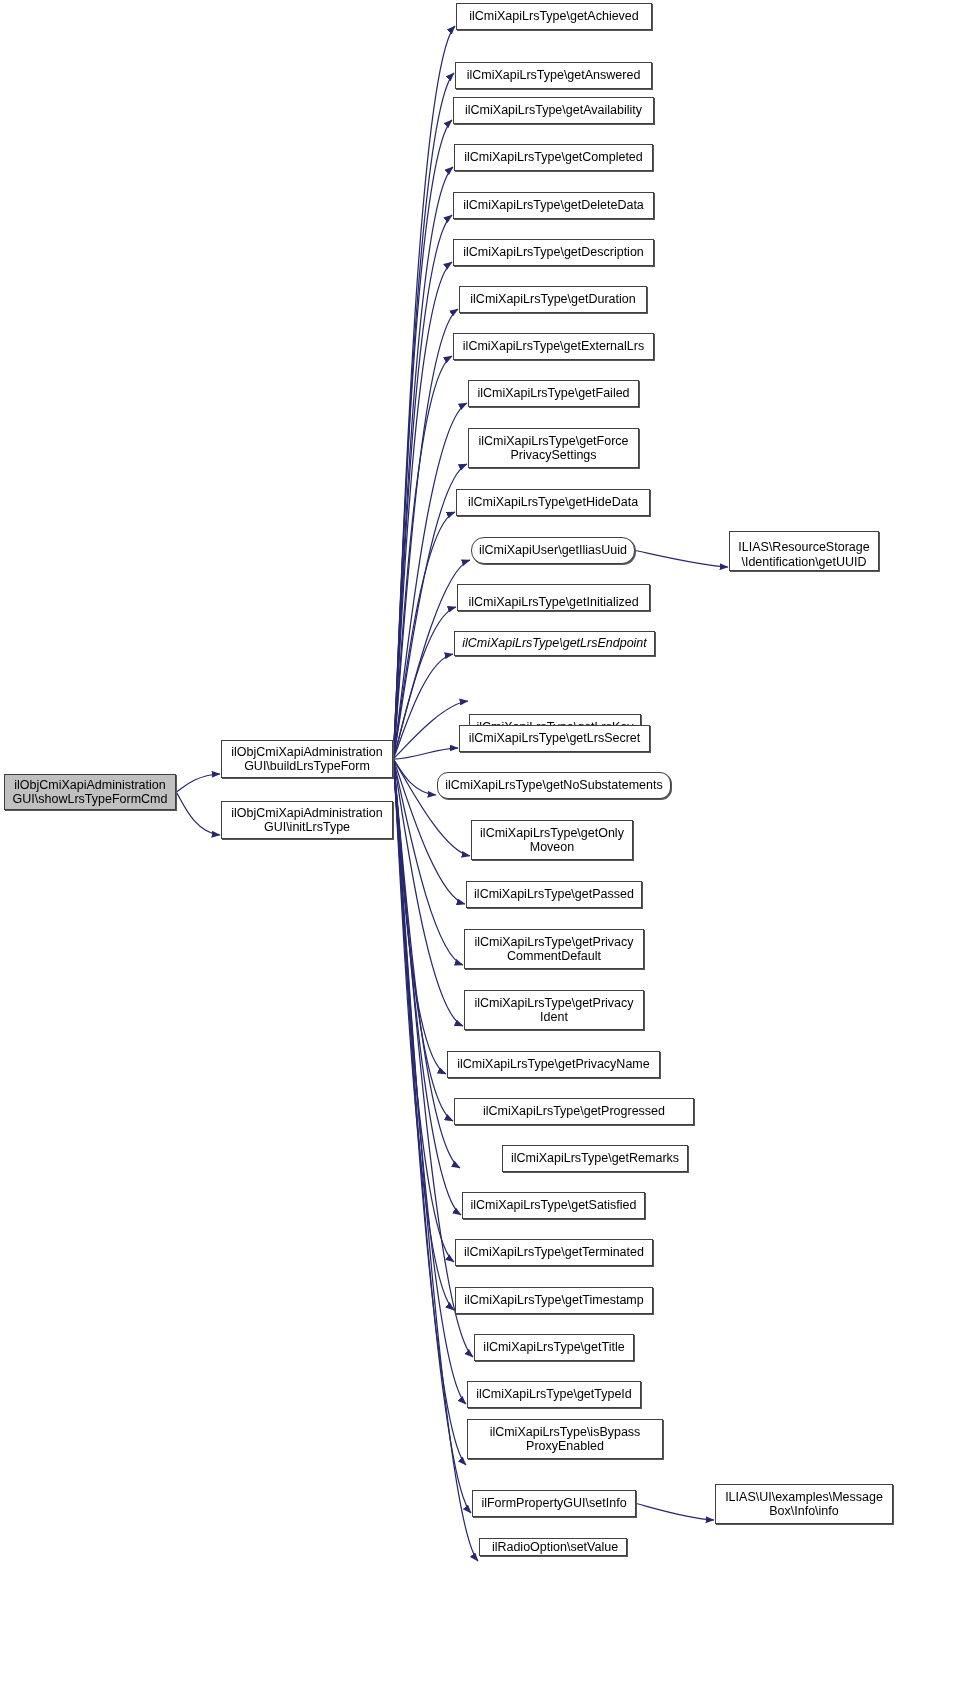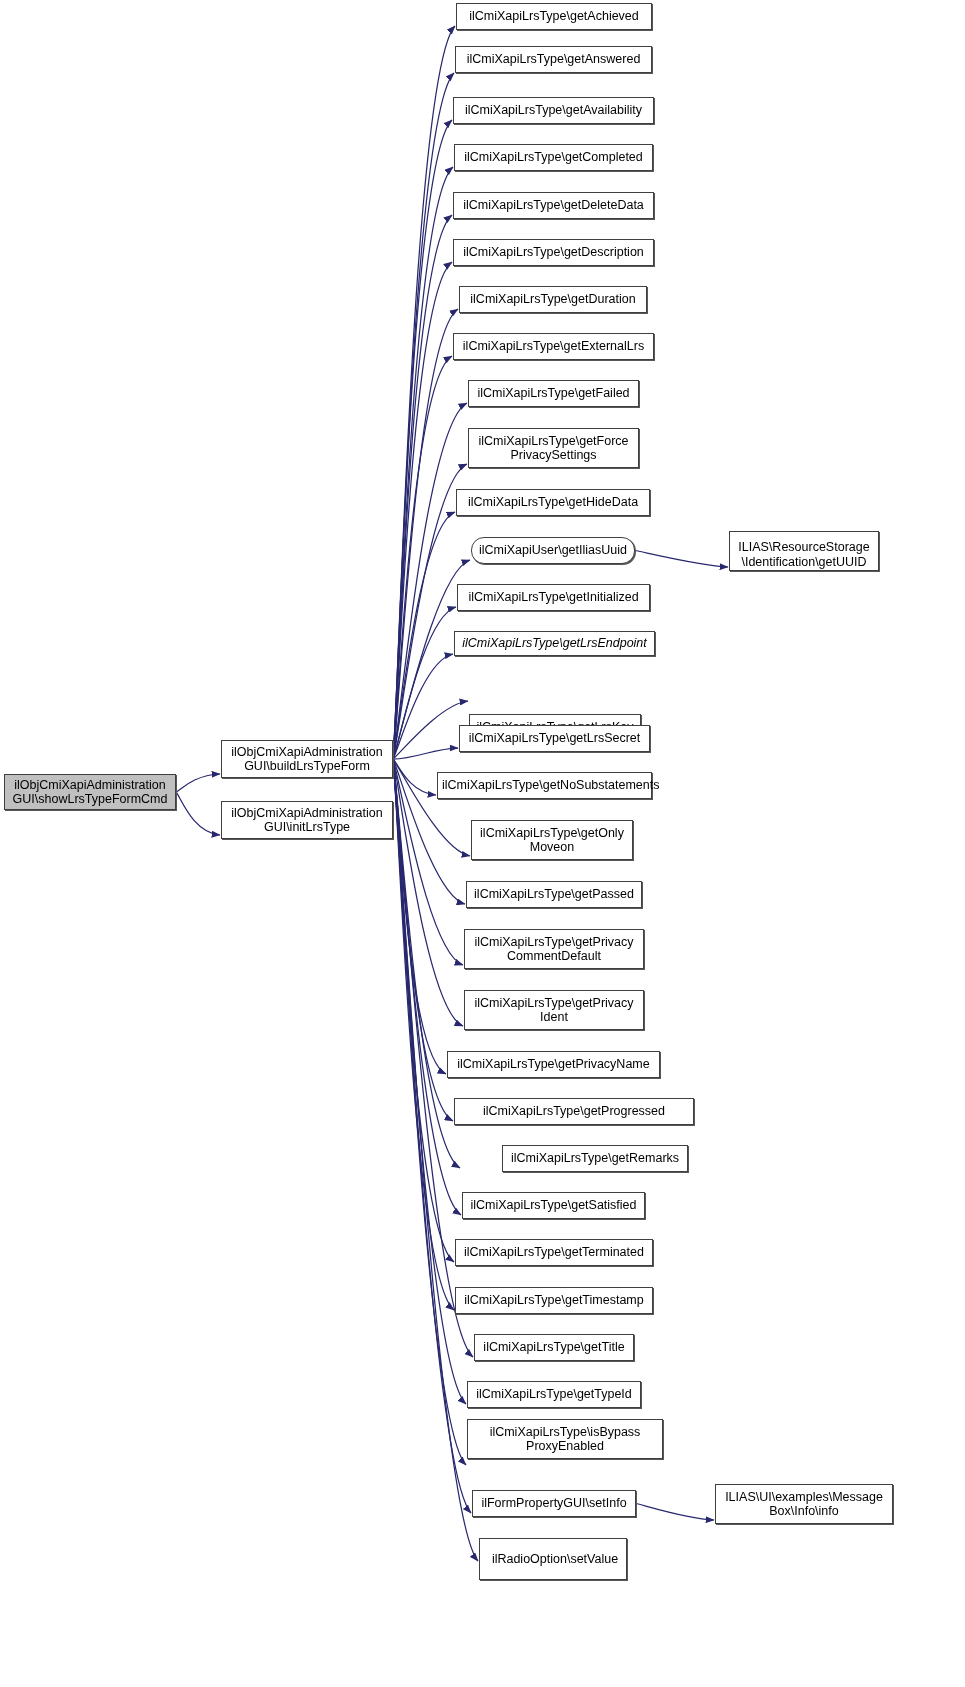--- a/index.html
+++ b/index.html
@@ -99,54 +99,54 @@
       </g>
   </svg>
   <div id="nodes-group">
       <div class="node highlight" style="left: 4px; top: 774px; width: 172px; height: 36px;"><span class="node-label">ilObjCmiXapiAdministration
 GUI\showLrsTypeFormCmd</span></div>
       <div class="node" style="left: 221px; top: 740px; width: 172px; height: 38px;"><span class="node-label">ilObjCmiXapiAdministration
 GUI\buildLrsTypeForm</span></div>
       <div class="node" style="left: 221px; top: 801px; width: 172px; height: 38px;"><span class="node-label">ilObjCmiXapiAdministration
 GUI\initLrsType</span></div>
       <div class="node" style="left: 456px; top: 3px; width: 196px; height: 27px;"><span class="node-label">ilCmiXapiLrsType\getAchieved</span></div>
-      <div class="node" style="left: 455px; top: 46px; width: 197px; height: 27px;"><span class="node-label">ilCmiXapiLrsType\getAnswered</span></div>
+      <div class="node" style="left: 455px; top: 62px; width: 197px; height: 27px;"><span class="node-label">ilCmiXapiLrsType\getAnswered</span></div>
       <div class="node" style="left: 453px; top: 97px; width: 201px; height: 27px;"><span class="node-label">ilCmiXapiLrsType\getAvailability</span></div>
       <div class="node" style="left: 454px; top: 144px; width: 199px; height: 27px;"><span class="node-label">ilCmiXapiLrsType\getCompleted</span></div>
       <div class="node" style="left: 453px; top: 192px; width: 201px; height: 27px;"><span class="node-label">ilCmiXapiLrsType\getDeleteData</span></div>
       <div class="node" style="left: 453px; top: 239px; width: 201px; height: 27px;"><span class="node-label">ilCmiXapiLrsType\getDescription</span></div>
       <div class="node" style="left: 459px; top: 286px; width: 188px; height: 27px;"><span class="node-label">ilCmiXapiLrsType\getDuration</span></div>
       <div class="node" style="left: 453px; top: 333px; width: 201px; height: 27px;"><span class="node-label">ilCmiXapiLrsType\getExternalLrs</span></div>
       <div class="node" style="left: 468px; top: 380px; width: 171px; height: 27px;"><span class="node-label">ilCmiXapiLrsType\getFailed</span></div>
       <div class="node" style="left: 468px; top: 428px; width: 171px; height: 40px;"><span class="node-label">ilCmiXapiLrsType\getForce
 PrivacySettings</span></div>
       <div class="node" style="left: 456px; top: 489px; width: 194px; height: 27px;"><span class="node-label">ilCmiXapiLrsType\getHideData</span></div>
       <div class="node" style="left: 471px; top: 537px; width: 164px; height: 27px; border-radius: 13px;"><span class="node-label">ilCmiXapiUser\getIliasUuid</span></div>
       <div class="node" style="left: 729px; top: 531px; width: 150px; height: 40px; align-items: flex-end;"><span class="node-label">ILIAS\ResourceStorage
 \Identification\getUUID</span></div>
-      <div class="node" style="left: 457px; top: 584px; width: 193px; height: 27px;"><span class="node-label">ilCmiXapiLrsType\getInitialized</span></div>
+      <div class="node" style="left: 457px; top: 584px; width: 193px; height: 27px; align-items: flex-end;"><span class="node-label">ilCmiXapiLrsType\getInitialized</span></div>
       <div class="node" style="left: 454px; top: 631px; width: 201px; height: 25px; font-style: italic;"><span class="node-label">ilCmiXapiLrsType\getLrsEndpoint</span></div>
       <div class="node" style="left: 469px; top: 714px; width: 172px; height: 27px;"><span class="node-label">ilCmiXapiLrsType\getLrsKey</span></div>
       <div class="node" style="left: 459px; top: 725px; width: 191px; height: 27px;"><span class="node-label">ilCmiXapiLrsType\getLrsSecret</span></div>
-      <div class="node" style="left: 437px; top: 772px; width: 215px; height: 27px;"><span class="node-label">ilCmiXapiLrsType\getNoSubstatements</span></div>
+      <div class="node" style="left: 437px; top: 772px; width: 234px; height: 27px; border-radius: 11px;"><span class="node-label">ilCmiXapiLrsType\getNoSubstatements</span></div>
       <div class="node" style="left: 471px; top: 820px; width: 162px; height: 40px;"><span class="node-label">ilCmiXapiLrsType\getOnly
 Moveon</span></div>
       <div class="node" style="left: 466px; top: 881px; width: 176px; height: 27px;"><span class="node-label">ilCmiXapiLrsType\getPassed</span></div>
       <div class="node" style="left: 464px; top: 929px; width: 180px; height: 40px;"><span class="node-label">ilCmiXapiLrsType\getPrivacy
 CommentDefault</span></div>
       <div class="node" style="left: 464px; top: 990px; width: 180px; height: 40px;"><span class="node-label">ilCmiXapiLrsType\getPrivacy
 Ident</span></div>
       <div class="node" style="left: 447px; top: 1051px; width: 213px; height: 27px;"><span class="node-label">ilCmiXapiLrsType\getPrivacyName</span></div>
       <div class="node" style="left: 454px; top: 1098px; width: 240px; height: 27px;"><span class="node-label">ilCmiXapiLrsType\getProgressed</span></div>
       <div class="node" style="left: 461px; top: 1145px; width: 186px; height: 27px; margin-left: 41px;"><span class="node-label">ilCmiXapiLrsType\getRemarks</span></div>
       <div class="node" style="left: 462px; top: 1192px; width: 183px; height: 27px;"><span class="node-label">ilCmiXapiLrsType\getSatisfied</span></div>
       <div class="node" style="left: 455px; top: 1239px; width: 198px; height: 27px;"><span class="node-label">ilCmiXapiLrsType\getTerminated</span></div>
       <div class="node" style="left: 455px; top: 1287px; width: 198px; height: 27px;"><span class="node-label">ilCmiXapiLrsType\getTimestamp</span></div>
       <div class="node" style="left: 474px; top: 1334px; width: 160px; height: 27px;"><span class="node-label">ilCmiXapiLrsType\getTitle</span></div>
       <div class="node" style="left: 467px; top: 1381px; width: 174px; height: 27px;"><span class="node-label">ilCmiXapiLrsType\getTypeId</span></div>
       <div class="node" style="left: 467px; top: 1419px; width: 196px; height: 40px;"><span class="node-label">ilCmiXapiLrsType\isBypass
 ProxyEnabled</span></div>
       <div class="node" style="left: 472px; top: 1490px; width: 164px; height: 27px;"><span class="node-label">ilFormPropertyGUI\setInfo</span></div>
       <div class="node" style="left: 715px; top: 1484px; width: 178px; height: 40px;"><span class="node-label">ILIAS\UI\examples\Message
 Box\Info\info</span></div>
-      <div class="node" style="left: 479px; top: 1538px; width: 148px; height: 42px; padding-left: 8px;"><span class="node-label">ilRadioOption\setValue</span></div>
+      <div class="node" style="left: 479px; top: 1538px; width: 148px; height: 18px; padding-left: 8px;"><span class="node-label">ilRadioOption\setValue</span></div>
     </div>
 </div>
 
 </body></html>

